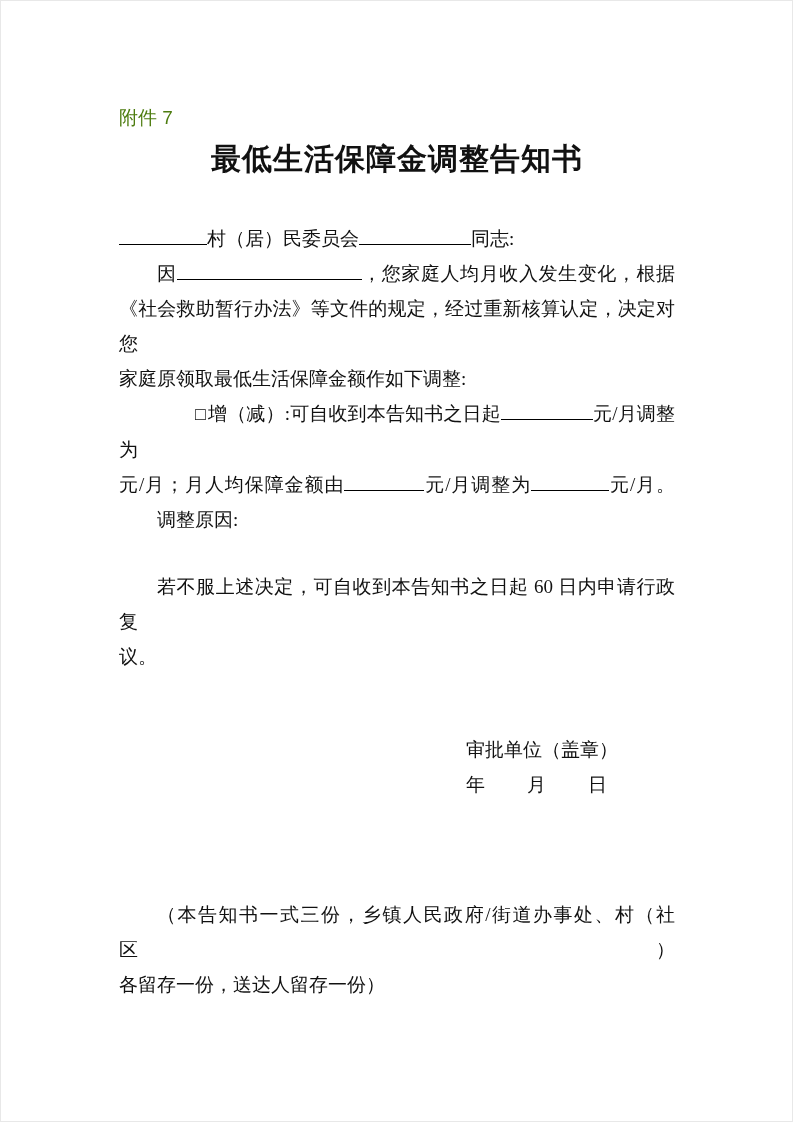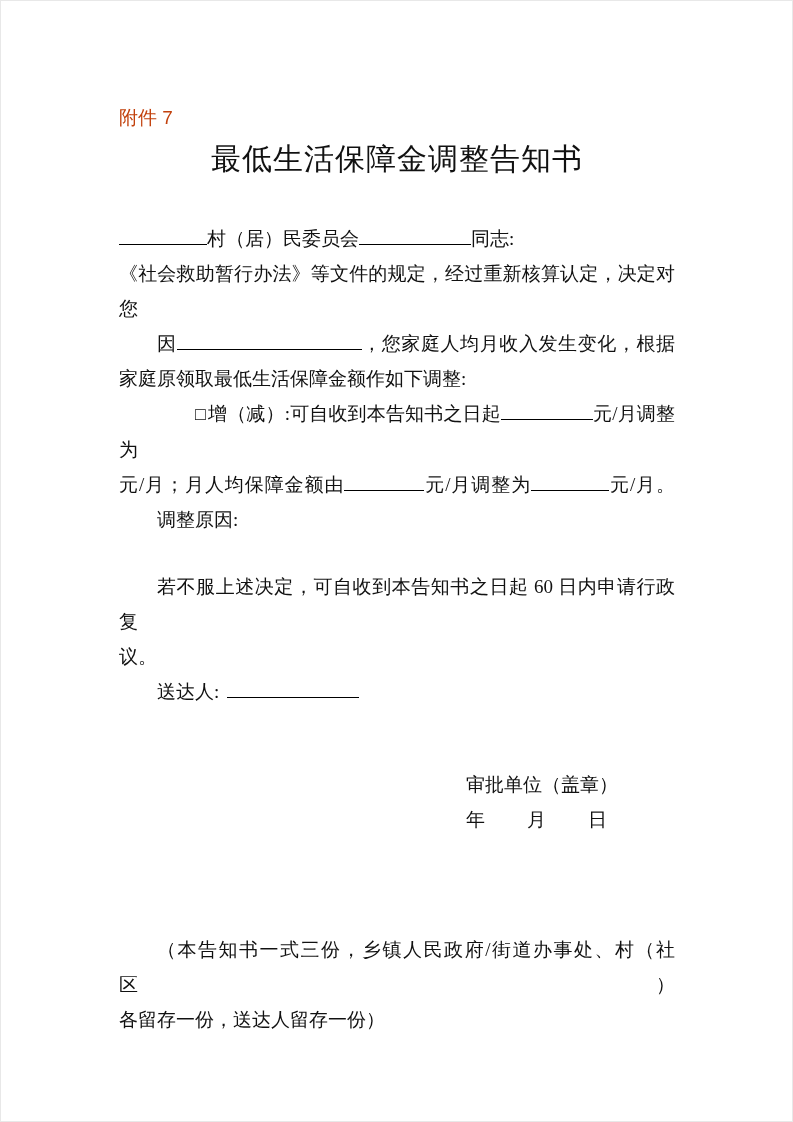--- a/index.html
+++ b/index.html
@@ -13,26 +13,26 @@
     border: 1px solid #e8e8e8;
     padding: 103px 117px 0 118px;
     overflow: hidden;
     color: #111111;
     font-family: "Liberation Serif", "DejaVu Serif", serif;
   }
   .attachment {
     font-family: "Liberation Sans", "DejaVu Sans", sans-serif;
     font-size: 19px;
     line-height: 28px;
-    color: #c2410c;
+    color: #4d7c0f;
   }
   .doc-title {
     margin-top: 6px;
     font-size: 30px;
-    font-weight: normal;
+    font-weight: bold;
     line-height: 42px;
     text-align: center;
     letter-spacing: 1px;
   }
   .body-block { margin-top: 41px; }
   .line {
     font-size: 19px;
     line-height: 35px;
     white-space: nowrap;
   }
@@ -72,45 +72,42 @@
 
   <div class="attachment">附件 7</div>
 
   <div class="doc-title">最低生活保障金调整告知书</div>
 
   <div class="body-block">
     <div class="line">
       <span class="blank w-committee"></span><span>村（居）民委员会</span><span class="blank w-addressee"></span><span>同志:</span>
     </div>
 
-    <div class="line j">《社会救助暂行办法》等文件的规定，经过重新核算认定，决定对您</div>
-
     <div class="line j indent">
       <span>因</span><span class="blank w-reason"></span><span>，您家庭人均月收入发生变化，根据</span>
     </div>
+
+    <div class="line j">《社会救助暂行办法》等文件的规定，经过重新核算认定，决定对您</div>
 
     <div class="line">家庭原领取最低生活保障金额作如下调整:</div>
 
     <div class="line j indent">
       <span class="checkbox">□</span><span>增（减）:</span><span>可自收到本告知书之日起</span><span class="blank w-original"></span><span>元/月调整为</span>
     </div>
 
     <div class="line j">
       <span>元/月；月人均保障金额由</span><span class="blank w-pc-orig"></span><span>元/月调整为</span><span class="blank w-pc-new"></span><span>元/月。</span>
     </div>
 
     <div class="line indent">调整原因:</div>
   </div>
 
   <div class="appeal-block">
     <div class="line j indent">若不服上述决定，可自收到本告知书之日起 60 日内申请行政复</div>
     <div class="line">议。</div>
-    <div class="line indent">
-      <span>送达人:</span><span class="blank w-deliverer"></span>
-    </div>
   </div>
 
   <div class="sign-block">
     <div class="line">审批单位（盖章）</div>
     <div class="line date-line">
       <span>年</span><span class="sep"></span><span>月</span><span class="sep"></span><span>日</span>
     </div>
   </div>
 
   <div class="footnote-block">

